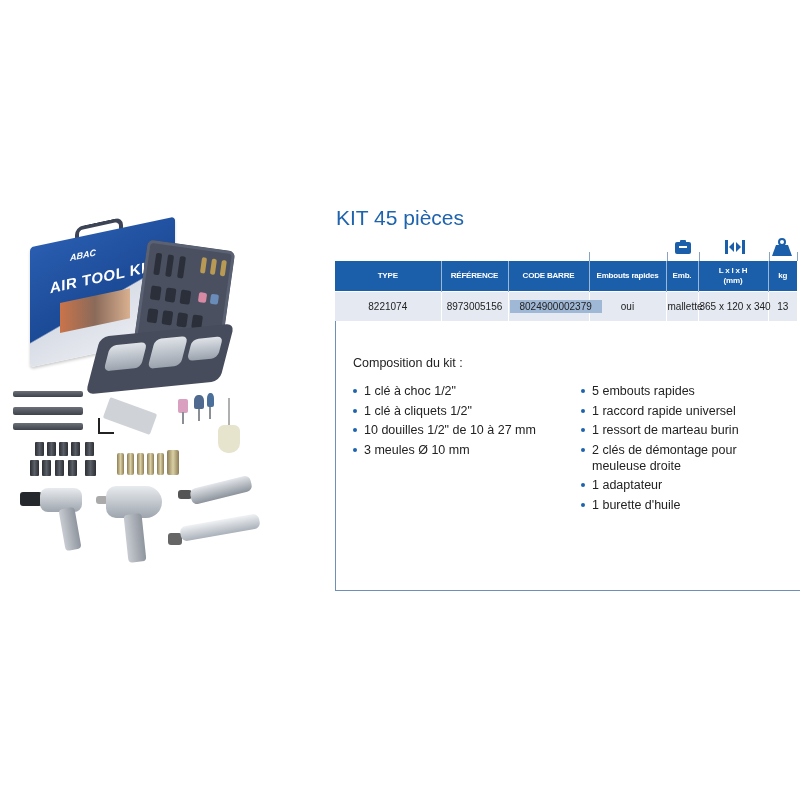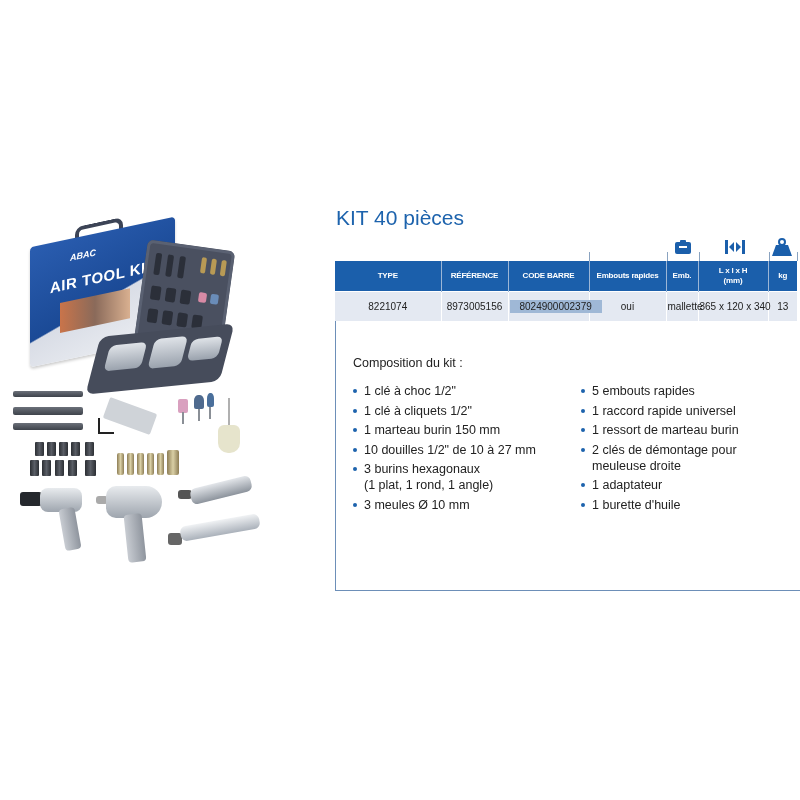--- a/index.html
+++ b/index.html
@@ -173,21 +173,21 @@
 </div>
 <div>
   <div class="gun-nose" style="left:178px;top:490px;width:14px;height:9px;background:#555;"></div>
   <div class="grinder" style="left:190px;top:482px;width:62px;height:16px;transform:rotate(-14deg);"></div>
 </div>
 <div>
   <div class="gun-nose" style="left:168px;top:533px;width:14px;height:12px;background:#666;"></div>
   <div class="grinder" style="left:180px;top:520px;width:80px;height:15px;transform:rotate(-10deg);background:linear-gradient(#f0f2f4,#aab1ba);"></div>
 </div>
 
-<h1 class="title">KIT 40 pièces</h1>
+<h1 class="title">KIT 45 pièces</h1>
 
 <div class="icon-tick" style="left:589px;"></div>
 <div class="icon-tick" style="left:667px;"></div>
 <div class="icon-tick" style="left:699px;"></div>
 <div class="icon-tick" style="left:769px;"></div>
 <div class="icon-tick" style="left:797px;"></div>
 
 <div class="icon-row" style="left:675px;">
   <svg width="16" height="14" viewBox="0 0 16 14">
     <rect x="0" y="2" width="16" height="12" rx="2" fill="#1b5fab"></rect>
@@ -254,30 +254,21 @@
     <li>
         <span class="bullet"></span>
         <span class="txt">1 clé à choc 1/2"</span>
       </li>
     <li>
         <span class="bullet"></span>
         <span class="txt">1 clé à cliquets 1/2"</span>
       </li>
     <li>
         <span class="bullet"></span>
-        <span class="txt">1 marteau burin 150 mm</span>
-      </li>
-    <li>
-        <span class="bullet"></span>
         <span class="txt">10 douilles 1/2" de 10 à 27 mm</span>
-      </li>
-    <li>
-        <span class="bullet"></span>
-        <span class="txt">3 burins hexagonaux
-(1 plat, 1 rond, 1 angle)</span>
       </li>
     <li>
         <span class="bullet"></span>
         <span class="txt">3 meules Ø 10 mm</span>
       </li>
   </ul>
 
   <ul class="comp-list comp-right">
     <li>
         <span class="bullet"></span>

